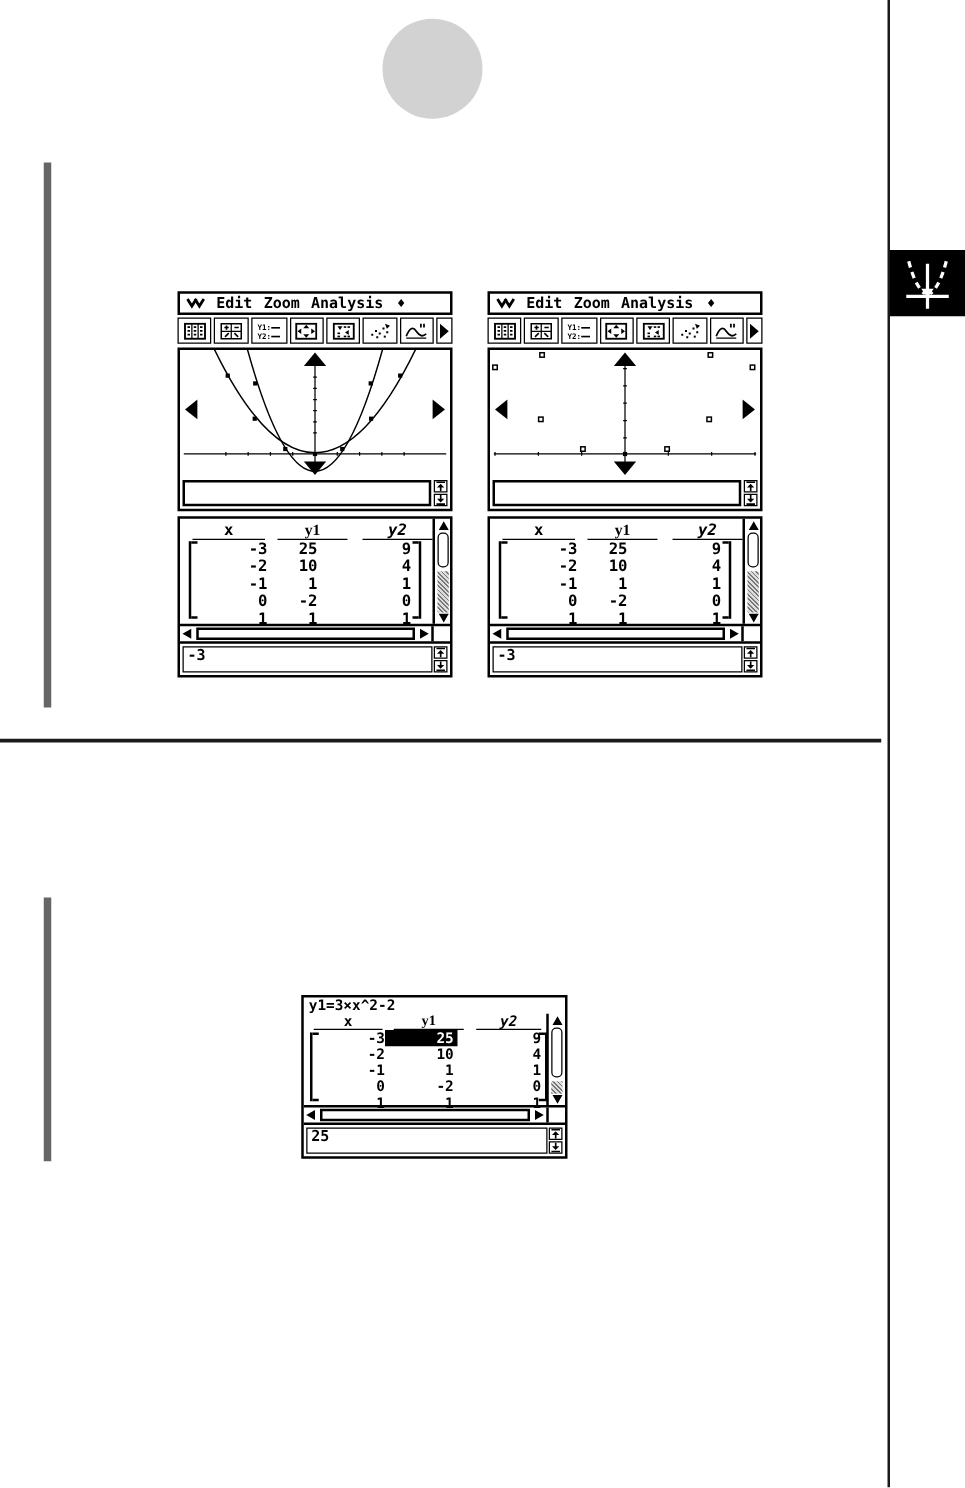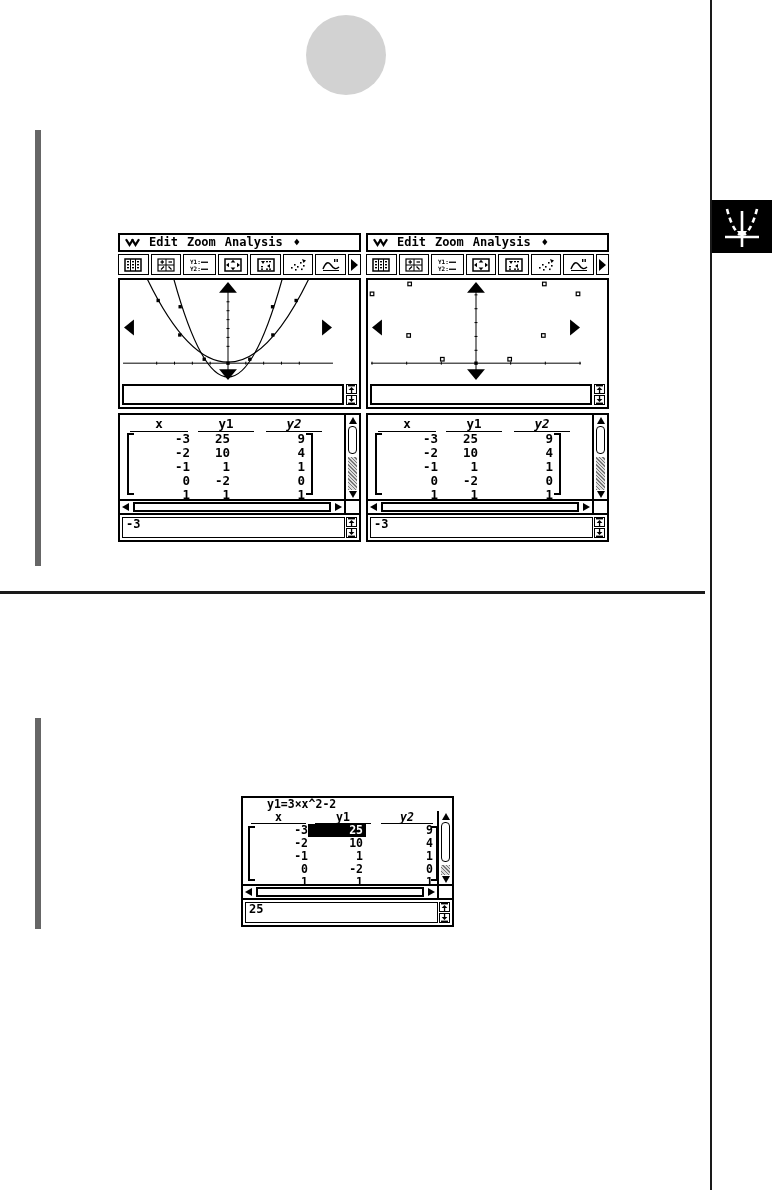--- a/index.html
+++ b/index.html
@@ -10,21 +10,21 @@
   
   .decor-circle{left:306px;top:15px;width:80px;height:80px;border-radius:50%;background:#d2d2d2;}
   .right-rule{left:710px;top:0;width:2px;height:1190px;background:#1a1a1a;}
   .chapter-tab{left:712px;top:200px;width:60px;height:53px;background:#000;display:flex;align-items:center;justify-content:center;}
   .section-bar{left:35px;width:6px;background:#666;}
   .bar1{top:130px;height:436px;}
   .bar2{top:718px;height:211px;}
   .divider{left:0;top:591px;width:705px;height:3px;background:#1a1a1a;}
 
   
-  .calc{width:243px;color:#000;}
+  .calc{width:220px;color:#000;margin-left:24px;}
   .menubar{height:15px;border:2px solid #000;background:#fff;display:flex;align-items:center;
            padding:0 5px;gap:9px;font-size:12px;font-weight:bold;margin-bottom:2px;}
   .menu-item{line-height:15px;}
   .diamond{font-size:11px;margin-left:2px;}
 
   .toolbar{display:flex;gap:2px;height:21px;margin-bottom:3px;}
   .tool{flex:1 1 auto;border:1.5px solid #000;background:#fff;display:flex;align-items:center;justify-content:center;box-sizing:border-box;}
   .tool-more{flex:0 0 13px;}
   .tri-r{width:0;height:0;border-left:7px solid #000;border-top:6px solid transparent;border-bottom:6px solid transparent;}
 
@@ -34,21 +34,21 @@
   .msg-box{flex:1;border:2px solid #000;background:#fff;font-size:12px;font-weight:bold;padding-left:3px;}
   .spin-col{width:11px;display:flex;flex-direction:column;gap:1px;}
   .spin-btn{flex:1;border:1px solid #000;display:flex;align-items:center;justify-content:center;background:#fff;}
 
   .table-panel{border:2px solid #000;height:125px;display:flex;flex-direction:column;}
   .tbody-row{flex:1;display:flex;min-height:0;}
   .tgrid{flex:1;position:relative;padding-top:2px;font-weight:bold;}
   .thead{display:flex;height:15px;font-size:12.5px;}
   .th{border-bottom:1.5px solid #000;text-align:center;line-height:14px;}
   .th-x{margin-left:10px;width:58px;}
-  .th-y1{margin-left:10px;width:56px;}
+  .th-y1{margin-left:10px;width:56px;font-family:Liberation Serif, serif;}
   .th-y2{margin-left:12px;width:56px;font-style:italic;}
   .trow{display:flex;height:14px;font-size:12.5px;line-height:14px;}
   .td{text-align:right;}
   .td-x{width:70px;}.td-y1{width:40px;}.td-y2{width:75px;}
   .brk{position:absolute;top:18px;bottom:4px;width:5px;}
   .brk-l{left:7px;border-left:2px solid #000;}
   .brk-r{left:186px;border-right:2px solid #000;}
   .brk:before,.brk:after{content:"";position:absolute;width:5px;height:2px;background:#000;left:0;}
   .brk:before{top:0;}.brk:after{bottom:0;}
 
@@ -64,21 +64,21 @@
   .hs-btn{width:11px;display:flex;align-items:center;justify-content:center;}
   .hs-track{flex:1;height:10px;display:flex;align-items:center;}
   .hs-thumb{height:6px;border:2px solid #000;background:#fff;width:calc(100% - 4px);margin:0 2px;}
   .hs-corner{width:13px;align-self:stretch;border-left:2px solid #000;}
 
   .status-row{flex:0 0 18px;border-top:2px solid #000;display:flex;align-items:stretch;padding:2px;gap:1px;}
   .status-box{flex:1;border:1.5px solid #000;font-size:12px;font-weight:bold;line-height:12px;padding-left:3px;background:#fff;}
 
   
   .calc-c{left:241px;top:796px;width:213px;height:131px;border:2px solid #000;display:flex;flex-direction:column;font-weight:bold;background:#fff;box-sizing:border-box;}
-  .formula{flex:0 0 13px;font-size:11.5px;line-height:13px;padding-left:4px;margin-left:20px;}
+  .formula{flex:0 0 13px;font-size:11.5px;line-height:13px;padding-left:4px;}
   .calc-c .thead{height:13px;font-size:11.5px;}
   .calc-c .th{line-height:12px;border-bottom:1.2px solid #000;}
   .calc-c .th-x{margin-left:8px;width:55px;}
   .calc-c .th-y1{margin-left:9px;width:56px;}
   .calc-c .th-y2{margin-left:10px;width:52px;}
   .calc-c .trow{height:13px;font-size:11.5px;line-height:13px;}
   .calc-c .td-x{width:65px;}.calc-c .td-y1{width:55px;}.calc-c .td-y2{width:70px;}
   .calc-c .brk{top:15px;bottom:3px;}
   .calc-c .brk-l{left:5px;}
   .calc-c .brk-r{left:188px;}

